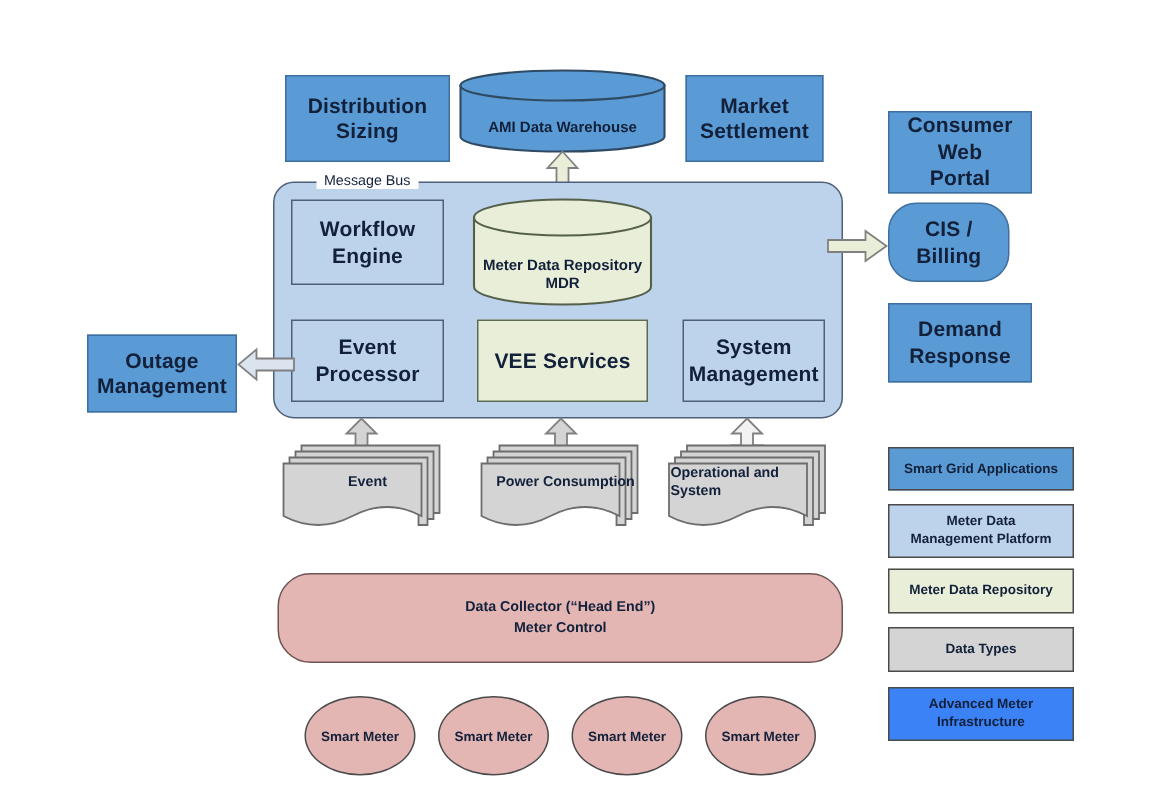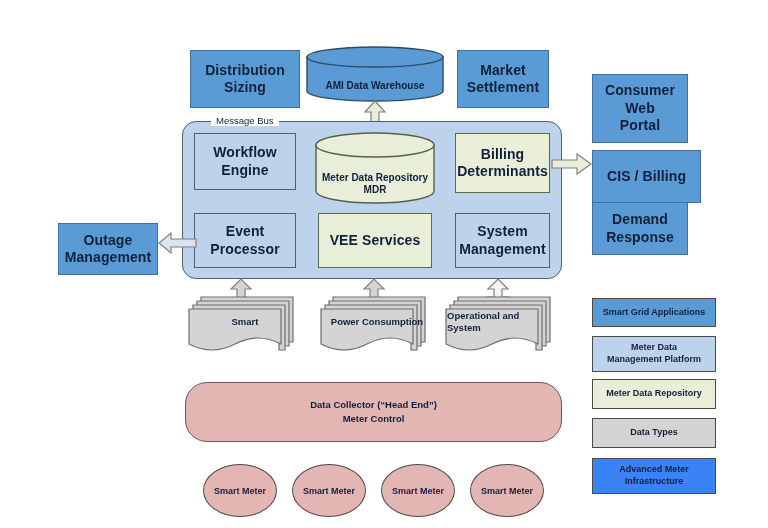--- a/index.html
+++ b/index.html
@@ -79,26 +79,20 @@
     <svg width="120" height="72" viewBox="0 0 120 72">
       <path d="M1,13 L1,59 A59,12 0 0 0 119,59 L119,13 Z" fill="#e9eed8" stroke="#55604a" stroke-width="1.4"></path>
       <ellipse cx="60" cy="13" rx="59" ry="12" fill="#e9eed8" stroke="#55604a" stroke-width="1.4"></ellipse>
     </svg>
     <div class="cap" style="flex-direction:column;padding-top:16px;">
       <span>Meter Data Repository</span>
       <span>MDR</span>
     </div>
   </div>
 
-  <div class="node rect cream" style="left:455px;top:133px;width:95px;height:60px;">
-    <span style="display:flex;flex-direction:column;">
-      <span>Billing</span>
-      <span>Determinants</span>
-    </span>
-  </div>
 
   <div class="node rect ltblue" style="left:194px;top:213px;width:102px;height:55px;">
     <span>Event Processor</span>
   </div>
 
   <div class="node rect cream" style="left:318px;top:213px;width:114px;height:55px;">
     <span>VEE Services</span>
   </div>
 
   <div class="node rect ltblue" style="left:455px;top:213px;width:95px;height:55px;">
@@ -114,28 +108,28 @@
       <span>Management</span>
     </span>
   </div>
 
   <div class="arw" style="left:158px;top:232px;width:38px;height:22px;">
     <svg width="38" height="22" viewBox="0 0 38 22">
       <path d="M38,7 L13,7 L13,1 L1,11 L13,21 L13,15 L38,15 Z" fill="#dbe3ef" stroke="#808080" stroke-width="1.2"></path>
     </svg>
   </div>
 
-  <div class="node rect blue" style="left:592px;top:74px;width:96px;height:69px;">
+  <div class="node rect blue" style="left:592px;top:74px;width:96px;height:55px;">
     <span style="display:flex;flex-direction:column;">
       <span>Consumer Web</span>
       <span>Portal</span>
     </span>
   </div>
 
-  <div class="node rect blue" style="left:592px;top:150px;width:109px;height:53px;">
+  <div class="node rect blue" style="left:592px;top:135px;width:81px;height:53px;border-radius:19px;">
     <span>CIS / Billing</span>
   </div>
 
   <div class="node rect blue" style="left:592px;top:202px;width:96px;height:53px;">
     <span>Demand Response</span>
   </div>
 
   <div class="arw" style="left:552px;top:153px;width:40px;height:22px;">
     <svg width="40" height="22" viewBox="0 0 40 22">
       <path d="M0,7 L25,7 L25,1 L39,11 L25,21 L25,15 L0,15 Z" fill="#e9eed8" stroke="#808080" stroke-width="1.2"></path>
@@ -148,21 +142,21 @@
     </svg>
   </div>
   <div class="stack" style="left:188px;top:292px;width:110px;height:62px;">
     <svg width="110" height="62" viewBox="0 0 110 62">
       <path d="M13,5 L105,5 L105,50 L99,50 L99,10 L13,10 Z" fill="#d4d4d4" stroke="#6d6d6d" stroke-width="1.2"></path>
       <path d="M9,9 L101,9 L101,54 L95,54 L95,14 L9,14 Z" fill="#d4d4d4" stroke="#6d6d6d" stroke-width="1.2"></path>
       <path d="M5,13 L97,13 L97,58 L91,58 L91,18 L5,18 Z" fill="#d4d4d4" stroke="#6d6d6d" stroke-width="1.2"></path>
       <path d="M1,17 L93,17 L93,52 Q70,40 47,52 Q24,64 1,52 Z" fill="#d4d4d4" stroke="#6d6d6d" stroke-width="1.2"></path>
     </svg>
     <div class="lbl" style="padding-top:24px;padding-left:2px;padding-right:18px;">
-      <span>Smart</span>
+      <span>Event</span>
     </div>
   </div>
 
   <div class="arw" style="left:363px;top:278px;width:22px;height:28px;">
     <svg width="22" height="28" viewBox="0 0 22 28">
       <path d="M7,28 L7,11 L1,11 L11,1 L21,11 L15,11 L15,28 Z" fill="#d4d4d4" stroke="#808080" stroke-width="1.2"></path>
     </svg>
   </div>
   <div class="stack" style="left:320px;top:292px;width:110px;height:62px;">
     <svg width="110" height="62" viewBox="0 0 110 62">

